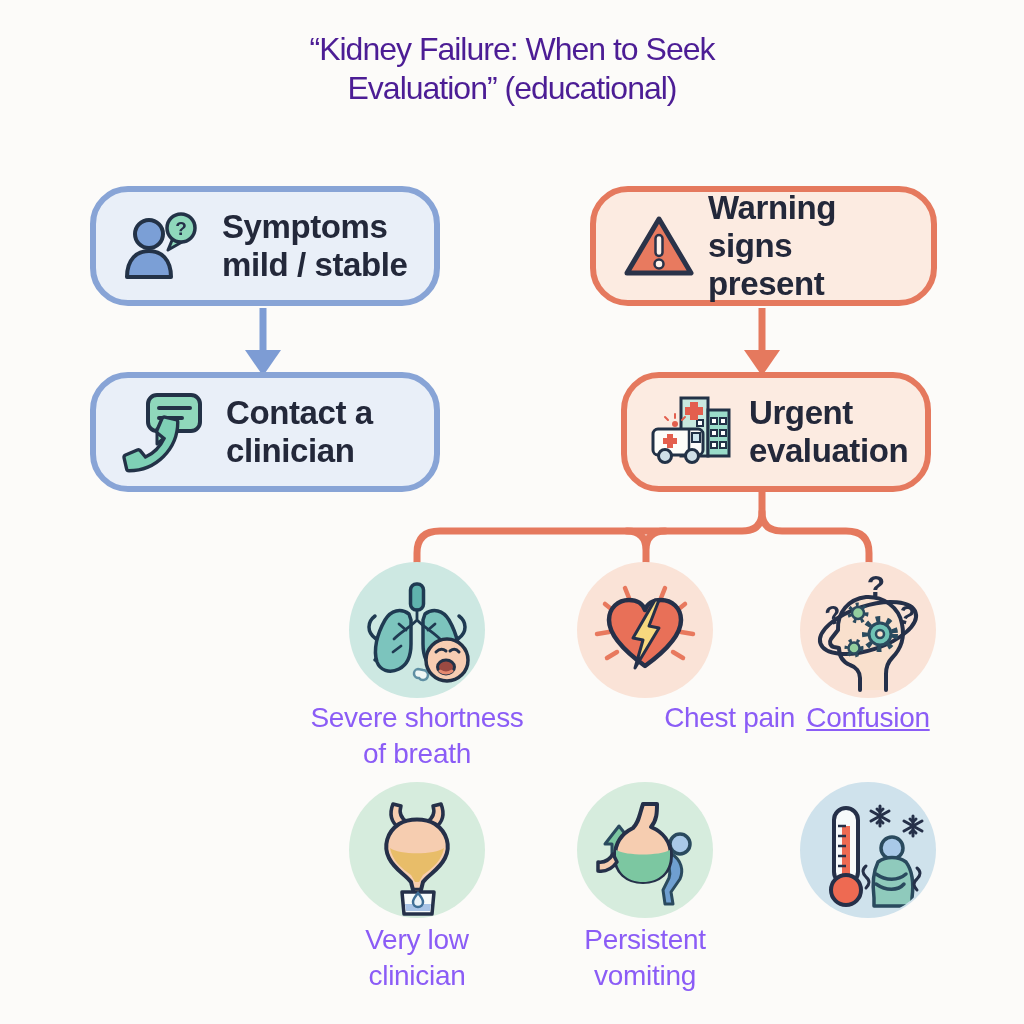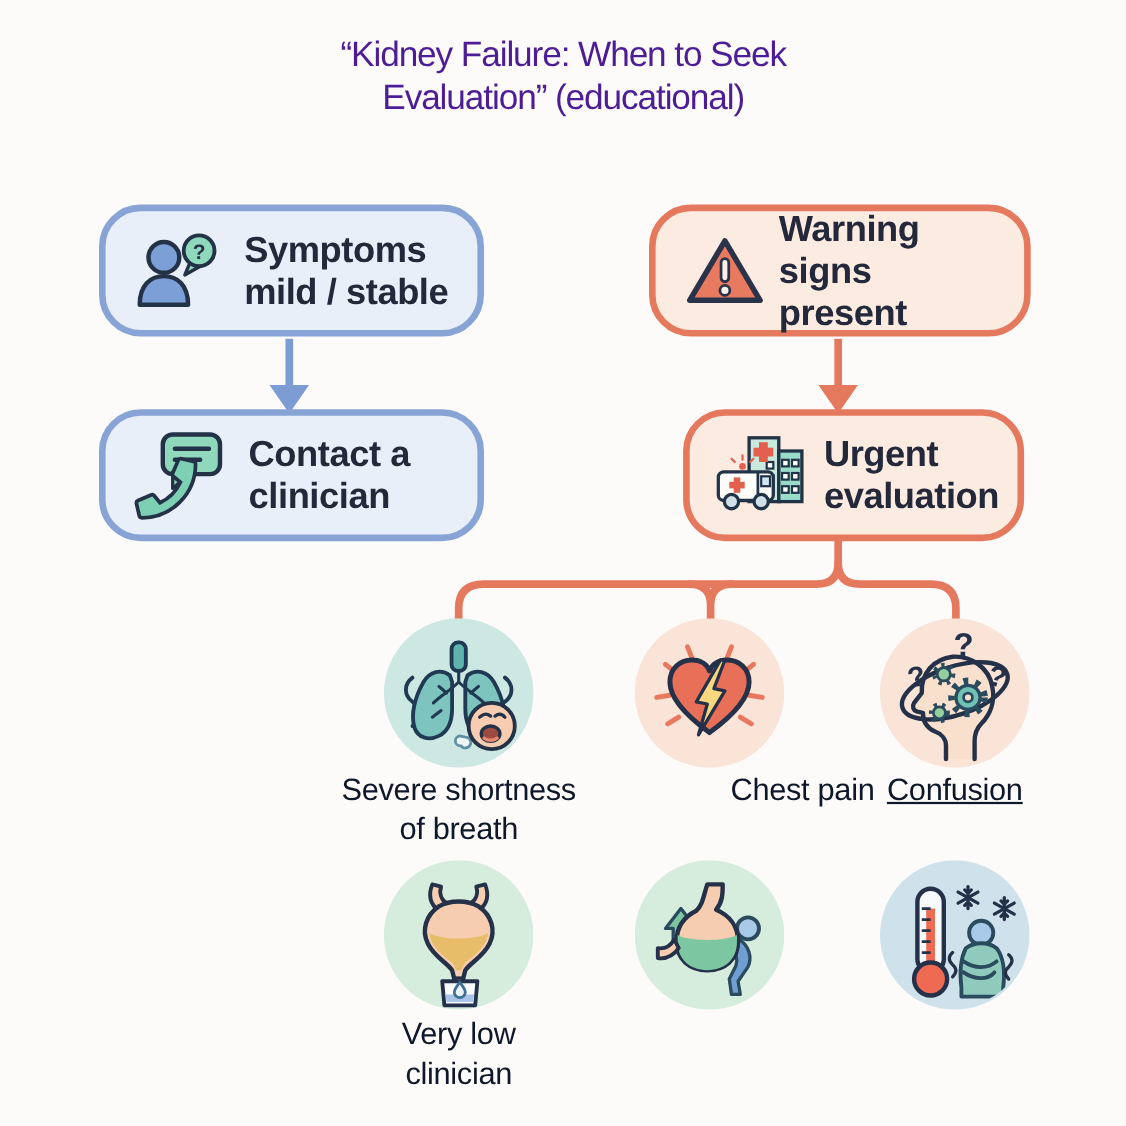--- a/index.html
+++ b/index.html
@@ -11,21 +11,21 @@
   .box{position:absolute;box-sizing:border-box;height:120px;border-radius:38px;
        display:flex;align-items:center;padding:0 14px 0 24px;gap:20px;}
   .box.blue{border:6px solid #88a4d6;background:#e9eff8;}
   .box.orange{border:6px solid #e5795e;background:#fcebe1;gap:10px;}
   .box-label{font-size:33px;font-weight:600;line-height:1.16;letter-spacing:-0.4px;
              white-space:pre-line;color:#23283a;}
   .icon-wrap{flex:0 0 auto;display:flex;align-items:center;justify-content:center;}
   .overlay{position:absolute;left:0;top:0;pointer-events:none;}
   .cell-icon{position:absolute;width:136px;height:136px;}
   .cell-label{position:absolute;width:300px;text-align:center;font-size:28px;font-weight:500;
-              line-height:1.28;letter-spacing:-0.3px;white-space:pre-line;color:#0f172a;}
+              line-height:1.28;letter-spacing:-0.3px;white-space:pre-line;color:#8b5cf6;}
   svg text.q{font-family:"Liberation Sans",sans-serif;font-weight:bold;fill:#253049;}
 </style>
 </head>
 <body>
 
 <div id="canvas">
 
   <div class="title">“Kidney Failure: When to Seek
 Evaluation” (educational)</div>
 
@@ -181,20 +181,22 @@
 
   <svg class="cell-icon" style="left:577px;top:782px;" viewBox="0 0 136 136">
     <circle cx="68" cy="68" r="68" fill="#d6ecdd"></circle>
     <polygon points="28,62 42,44 56,62 49,62 49,82 35,82 35,62" fill="#7cc7a1" stroke="#2a4a5e" stroke-width="3" stroke-linejoin="round"></polygon>
     <path d="M95,72 C104,78 107,88 103,97 L94,110 L96,122 L88,122 L86,108 L92,96 C94,90 92,82 88,78 Z" fill="#6f9fd0" stroke="#2a4a5e" stroke-width="3" stroke-linejoin="round"></path>
     <circle cx="103" cy="62" r="10" fill="#a9c9e8" stroke="#2a4a5e" stroke-width="3.5"></circle>
     <path d="M66,22 C62,34 62,40 56,46 C44,52 38,62 38,74 C38,90 50,100 66,100 C82,100 94,90 94,74 C94,60 86,50 74,45 C80,38 80,30 80,22 Z" fill="#f6cdb0" stroke="#253049" stroke-width="4" stroke-linejoin="round"></path>
     <path d="M39,68 C50,74 82,74 93,68 L93,74 C93,90 82,100 66,100 C50,100 39,90 39,74 Z" fill="#7cc7a1"></path>
     <path d="M40,80 C35,87 28,90 21,89 L21,80 C28,81 33,77 36,72 Z" fill="#f6cdb0" stroke="#253049" stroke-width="3.5" stroke-linejoin="round"></path>
   </svg>
+  <div class="cell-label" style="left:495px;top:922px;">Persistent
+vomiting</div>
 
   <svg class="cell-icon" style="left:800px;top:782px;" viewBox="0 0 136 136">
     <defs>
         <clipPath id="circ">
           <circle cx="68" cy="68" r="66"></circle>
         </clipPath>
       </defs>
     <circle cx="68" cy="68" r="68" fill="#cfe2ec"></circle>
     <g clip-path="url(#circ)">
       <circle cx="92" cy="66" r="11" fill="#a9c9e8" stroke="#2a4a5e" stroke-width="3.5"></circle>

